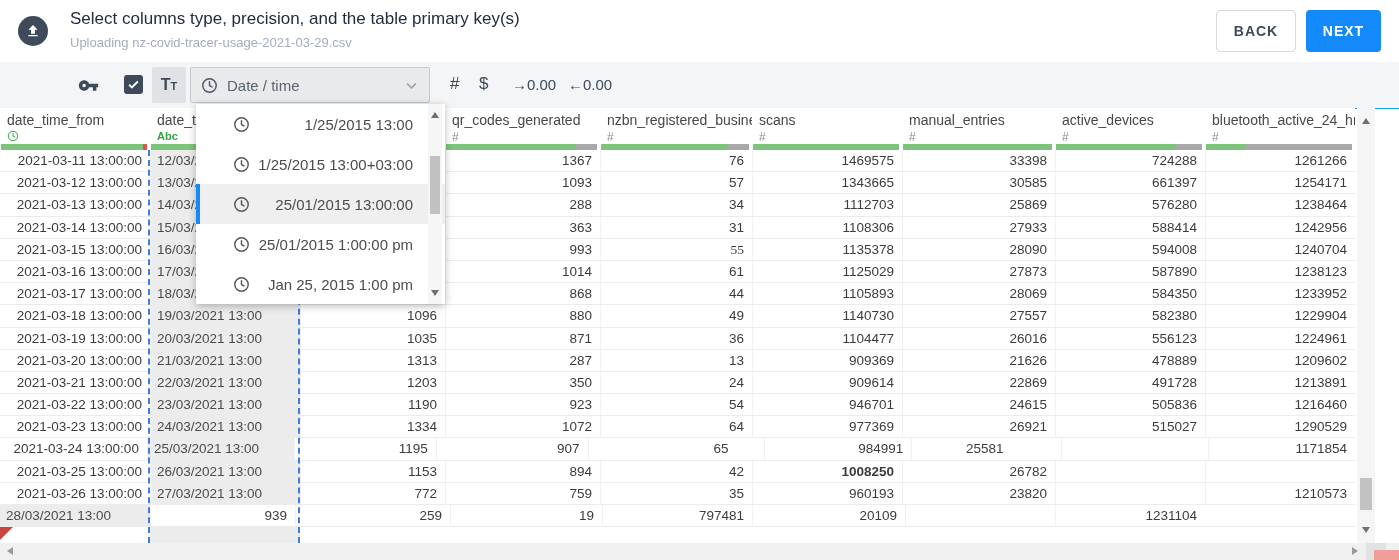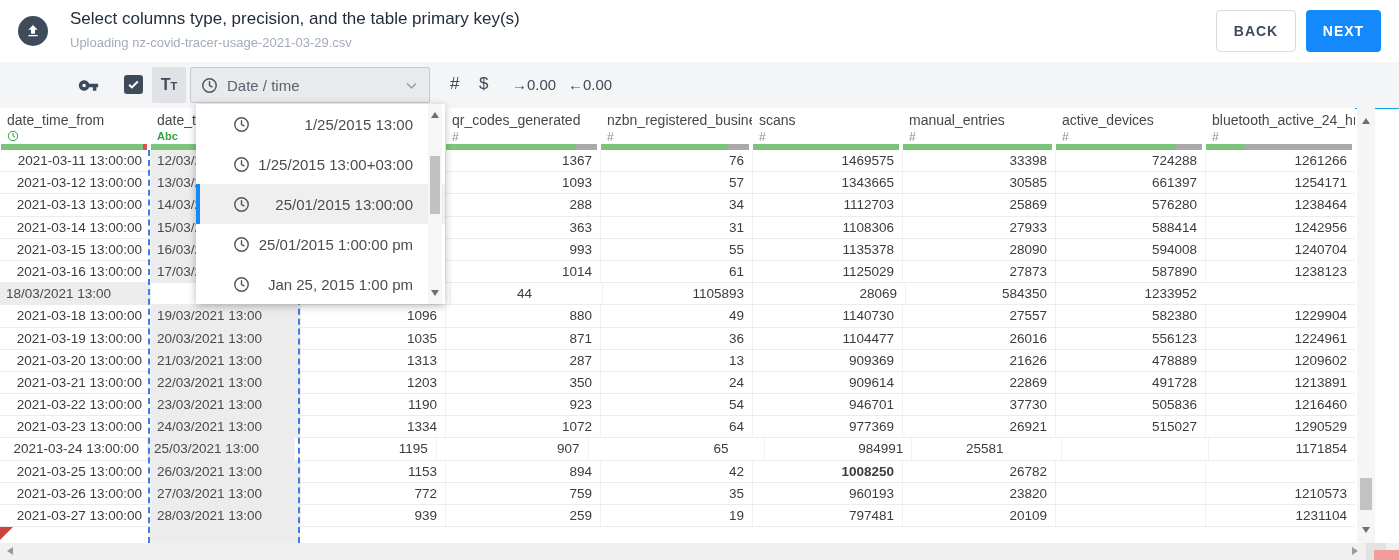--- a/index.html
+++ b/index.html
@@ -241,42 +241,43 @@
         <div class="td" style="width: 150px;">1108306</div>
         <div class="td" style="width: 153px;">27933</div>
         <div class="td" style="width: 150px;">588414</div>
         <div class="td" style="width: 150px;">1242956</div>
       </div>
       <div class="tr">
         <div class="td" style="width: 150px;">2021-03-15 13:00:00</div>
         <div class="td left selcol" style="width: 150px;">16/03/2021 13:00</div>
         <div class="td" style="width: 145px;"></div>
         <div class="td" style="width: 155px;">993</div>
-        <div class="td" style="width: 152px;">55</div>
+        <div class="td" style="width: 152px; font-family: Liberation Serif, serif;">55</div>
         <div class="td" style="width: 150px;">1135378</div>
         <div class="td" style="width: 153px;">28090</div>
         <div class="td" style="width: 150px;">594008</div>
         <div class="td" style="width: 150px;">1240704</div>
       </div>
       <div class="tr">
         <div class="td" style="width: 150px;">2021-03-16 13:00:00</div>
         <div class="td left selcol" style="width: 150px;">17/03/2021 13:00</div>
         <div class="td" style="width: 145px;"></div>
         <div class="td" style="width: 155px;">1014</div>
         <div class="td" style="width: 152px;">61</div>
         <div class="td" style="width: 150px;">1125029</div>
         <div class="td" style="width: 153px;">27873</div>
         <div class="td" style="width: 150px;">587890</div>
         <div class="td" style="width: 150px;">1238123</div>
       </div>
       <div class="tr">
+        <div class="td" style="width: 150px;">2021-03-17 13:00:00</div>
         <div class="td left selcol" style="width: 150px;">18/03/2021 13:00</div>
         <div class="td" style="width: 145px;"></div>
         <div class="td" style="width: 155px;">868</div>
-        <div class="td" style="width: 152px; text-align: center;">44</div>
+        <div class="td" style="width: 152px;">44</div>
         <div class="td" style="width: 150px;">1105893</div>
         <div class="td" style="width: 153px;">28069</div>
         <div class="td" style="width: 150px;">584350</div>
         <div class="td" style="width: 150px;">1233952</div>
       </div>
       <div class="tr">
         <div class="td" style="width: 150px;">2021-03-18 13:00:00</div>
         <div class="td left selcol" style="width: 150px;">19/03/2021 13:00</div>
         <div class="td" style="width: 145px;">1096</div>
         <div class="td" style="width: 155px;">880</div>
@@ -319,21 +320,21 @@
         <div class="td" style="width: 150px;">491728</div>
         <div class="td" style="width: 150px;">1213891</div>
       </div>
       <div class="tr">
         <div class="td" style="width: 150px;">2021-03-22 13:00:00</div>
         <div class="td left selcol" style="width: 150px;">23/03/2021 13:00</div>
         <div class="td" style="width: 145px;">1190</div>
         <div class="td" style="width: 155px;">923</div>
         <div class="td" style="width: 152px;">54</div>
         <div class="td" style="width: 150px;">946701</div>
-        <div class="td" style="width: 153px;">37730</div>
+        <div class="td" style="width: 153px;">24615</div>
         <div class="td" style="width: 150px;">505836</div>
         <div class="td" style="width: 150px;">1216460</div>
       </div>
       <div class="tr">
         <div class="td" style="width: 150px;">2021-03-23 13:00:00</div>
         <div class="td left selcol" style="width: 150px;">24/03/2021 13:00</div>
         <div class="td" style="width: 145px;">1334</div>
         <div class="td" style="width: 155px;">1072</div>
         <div class="td" style="width: 152px;">64</div>
         <div class="td" style="width: 150px;">977369</div>
@@ -368,21 +369,20 @@
         <div class="td left selcol" style="width: 150px;">27/03/2021 13:00</div>
         <div class="td" style="width: 145px;">772</div>
         <div class="td" style="width: 155px;">759</div>
         <div class="td" style="width: 152px;">35</div>
         <div class="td" style="width: 150px;">960193</div>
         <div class="td" style="width: 153px;">23820</div>
         <div class="td" style="width: 150px;"></div>
         <div class="td" style="width: 150px;">1210573</div>
       </div>
       <div class="tr">
-        <div class="td" style="width: 150px;">2021-03-27 13:00:00</div>
         <div class="td left selcol" style="width: 150px;">28/03/2021 13:00</div>
         <div class="td" style="width: 145px;">939</div>
         <div class="td" style="width: 155px;">259</div>
         <div class="td" style="width: 152px;">19</div>
         <div class="td" style="width: 150px;">797481</div>
         <div class="td" style="width: 153px;">20109</div>
         <div class="td" style="width: 150px;"></div>
         <div class="td" style="width: 150px;">1231104</div>
       </div>
     </div>

